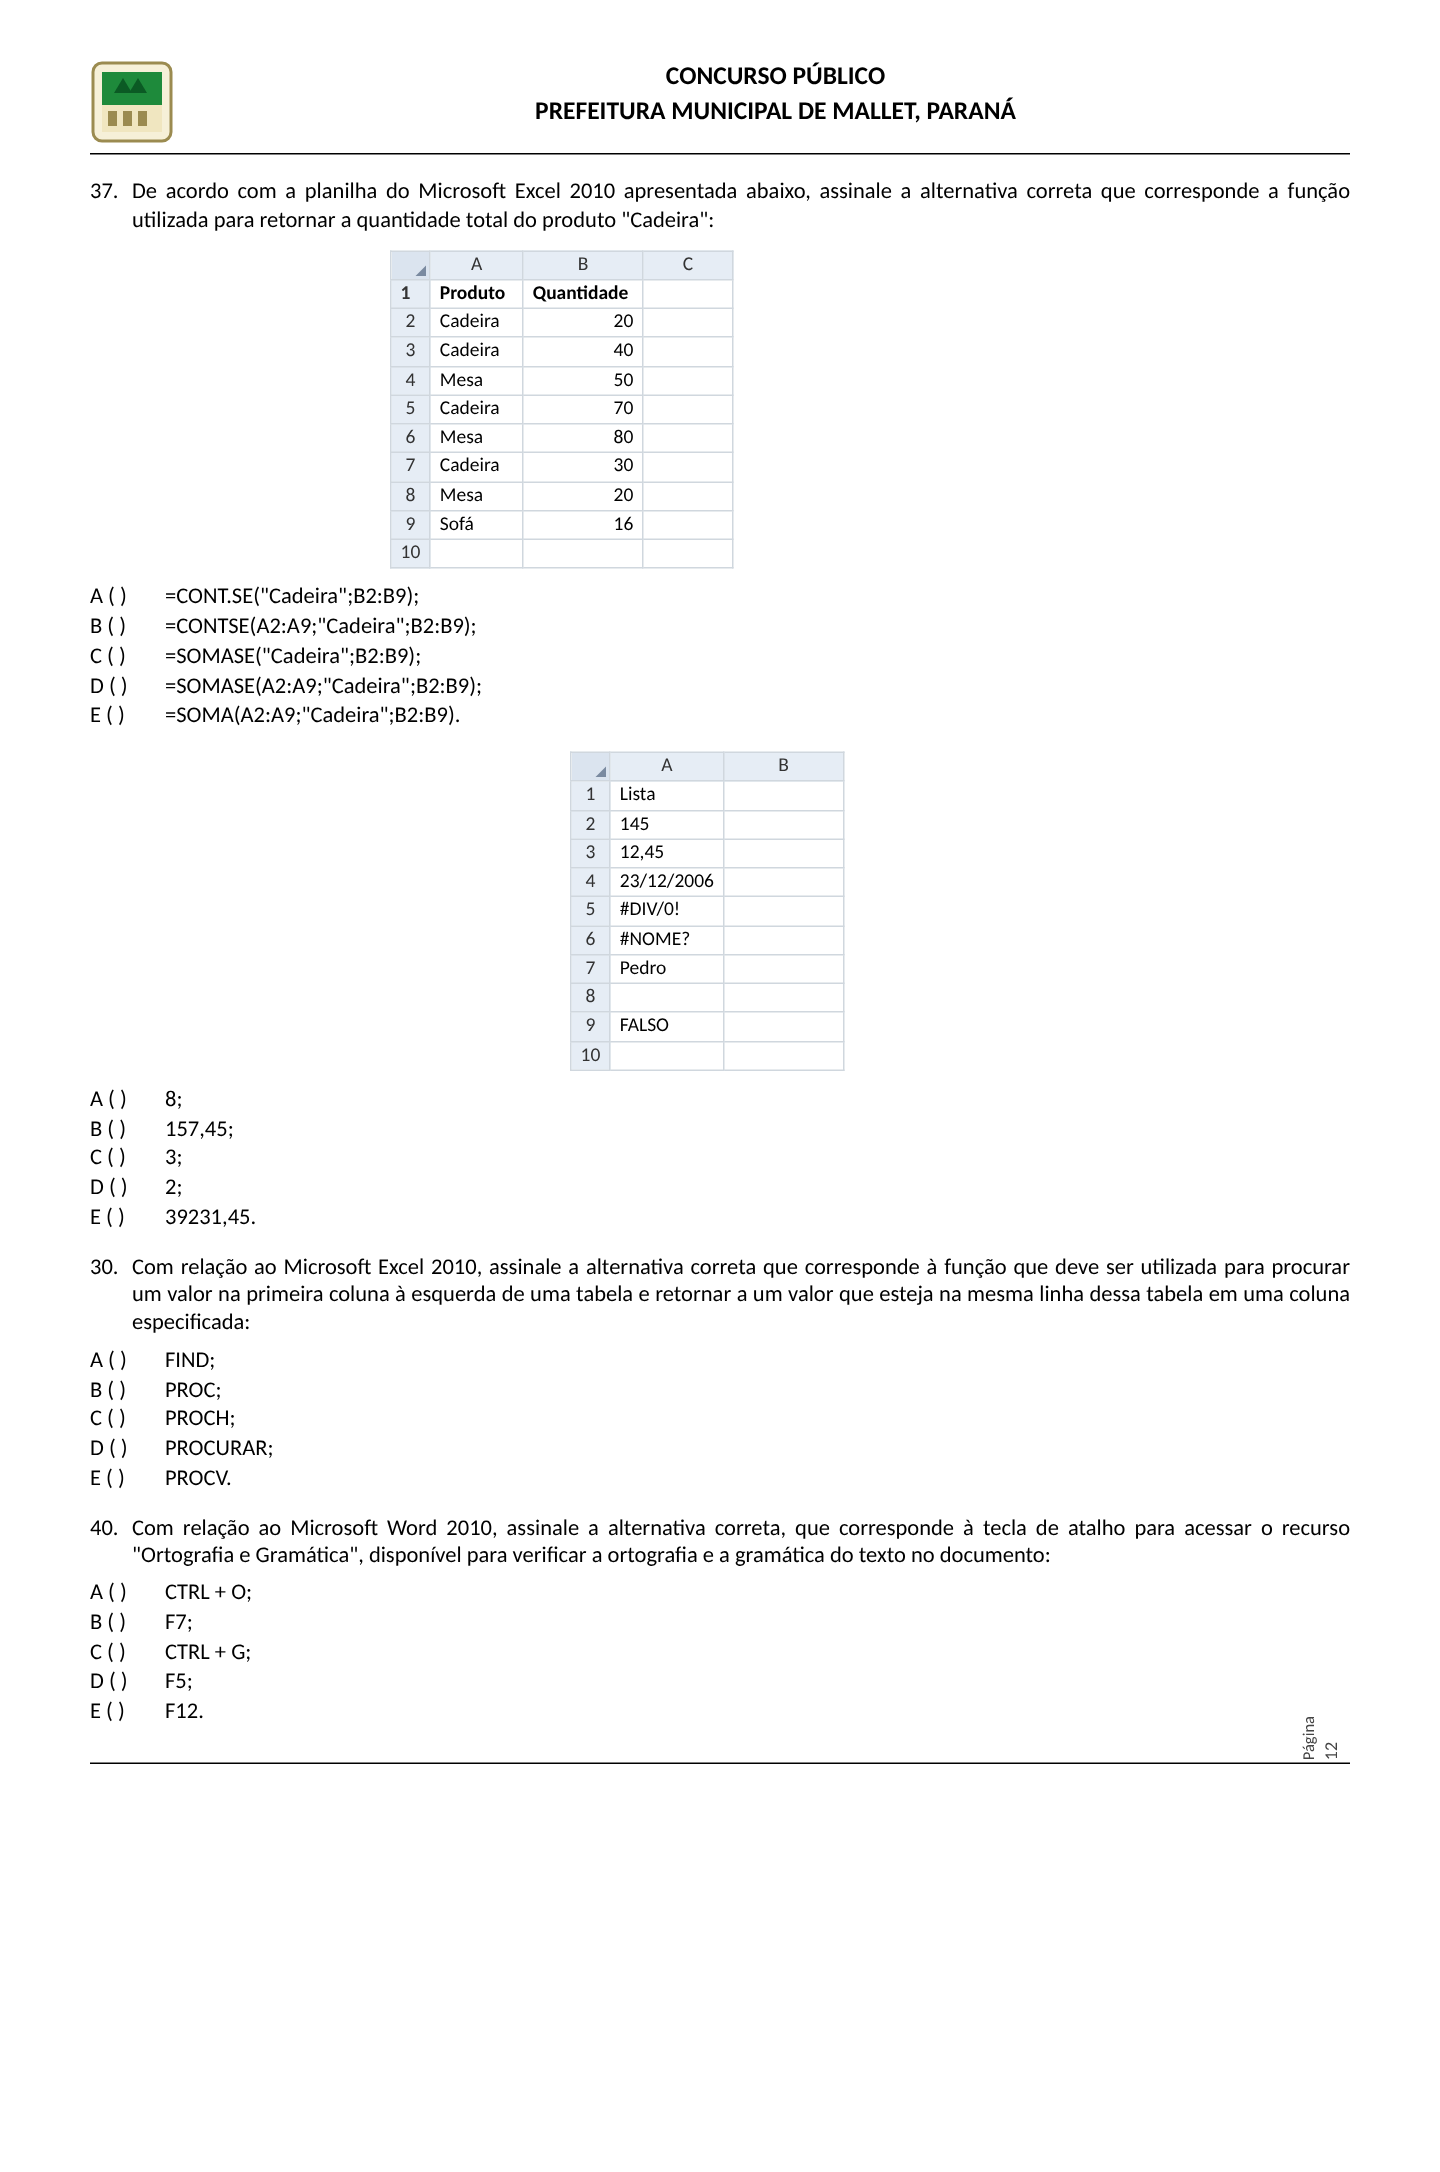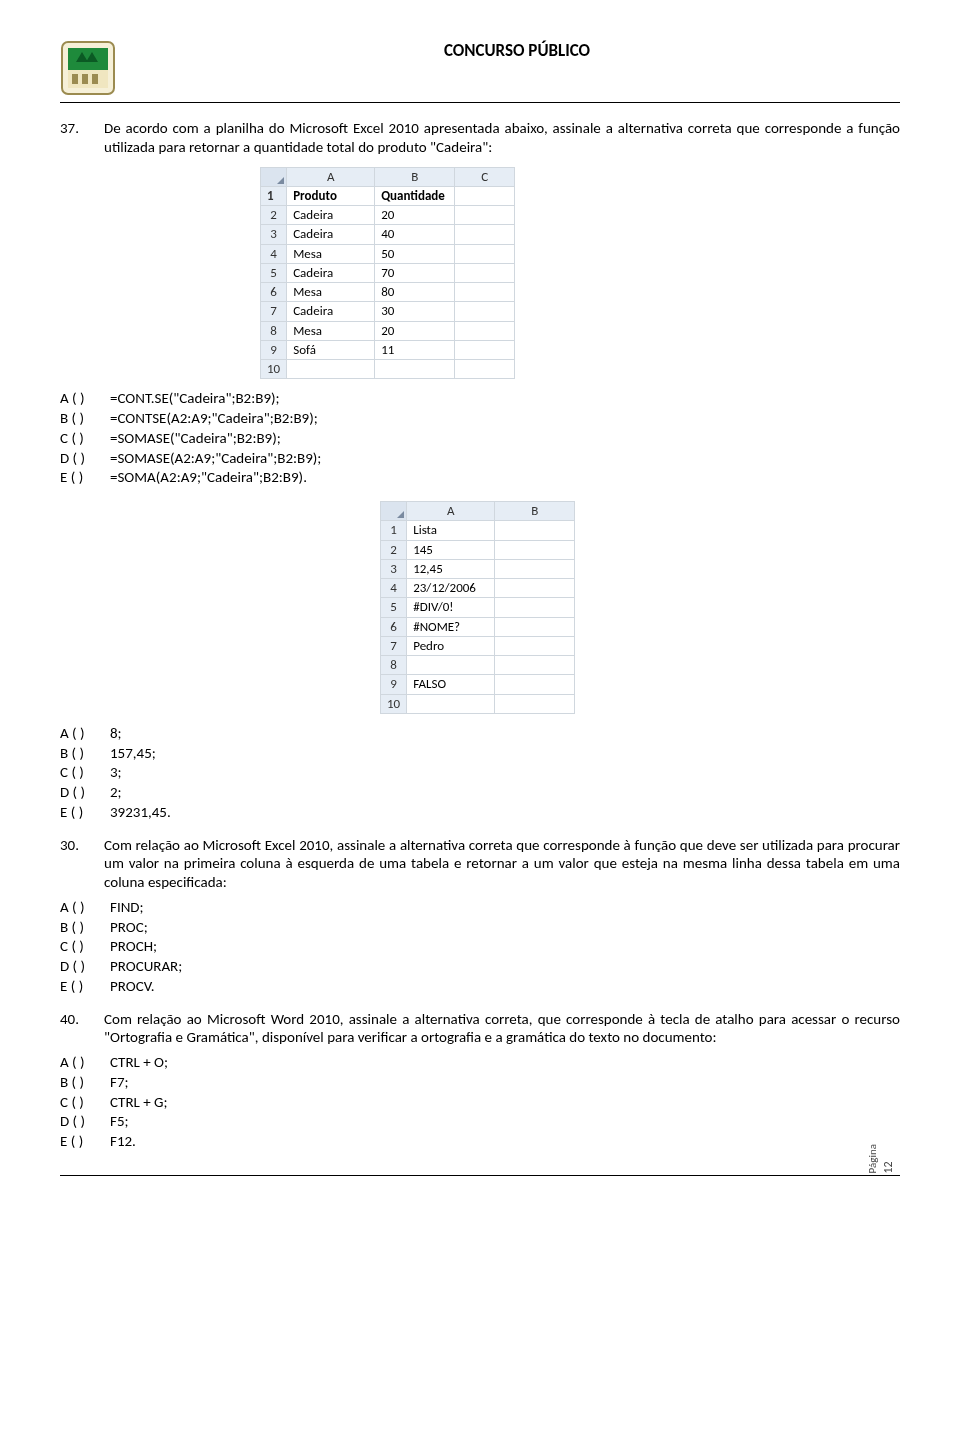--- a/index.html
+++ b/index.html
@@ -14,39 +14,39 @@
     line-height: 1.25;
   }
   .header-row { display: flex; align-items: flex-start; gap: 18px; margin-bottom: 6px; }
   .logo { width: 56px; height: 56px; flex-shrink: 0; }
   .logo svg { width: 100%; height: 100%; }
   .header-text { flex: 1; text-align: center; font-weight: bold; }
   .header-text .line1 { font-size: 17px; }
   .header-text .line2 { font-size: 17px; margin-top: 2px; }
   .hr { border: none; border-top: 1.5px solid #000; margin: 6px 0 16px 0; }
   .question { margin-bottom: 14px; }
-  .q-stem { display: flex; gap: 20px; text-align: justify; }
+  .q-stem { display: flex; gap: 4px; text-align: justify; }
   .q-stem .num { flex-shrink: 0; width: 24px; }
   .q-stem .text { flex: 1; }
   .options { margin-top: 6px; }
   .option { display: flex; gap: 6px; margin-bottom: 1px; }
   .option .lbl { width: 44px; flex-shrink: 0; }
   .excel-img { margin: 10px auto; }
   table.excel { border-collapse: collapse; font-family: Calibri, Arial, sans-serif; font-size: 13px; background: #fff; }
   table.excel th, table.excel td { border: 1px solid #d0d7de; padding: 1px 6px; height: 18px; }
   table.excel th { background: #e6edf5; font-weight: normal; color: #333; text-align: center; }
   table.excel th.corner { background: #dbe4ef; position: relative; }
   table.excel th.corner::after {
     content: ""; position: absolute; right: 2px; bottom: 2px;
     border-style: solid; border-width: 0 0 7px 7px;
     border-color: transparent transparent #7a8aa0 transparent;
   }
   table.excel td.rowhdr { background: #e6edf5; text-align: center; color: #333; width: 24px; }
-  table.excel td.colA { width: 88px; }
-  table.excel td.colB { width: 80px; text-align: left; }
+  table.excel td.colA { width: 62px; }
+  table.excel td.colB { width: 80px; text-align: right; }
   table.excel td.colC { width: 60px; }
   table.excel tr.hdr-row td { font-weight: bold; text-align: left; }
   table.excel tr.hdr-row td.colB { text-align: left; margin-top: 28px; }
   .t1-wrap { margin-left: 200px; }
   .t2-wrap { margin-left: 320px; }
   .footer { position: relative; margin-top: 24px; }
   .footer .hr2 { border: none; border-top: 1.5px solid #000; margin: 0 0 4px 0; }
   .footer .role { text-align: right; color: #a6a6a6; font-size: 19px; letter-spacing: 0.5px; padding-right: 40px; }
   .page-num { position: absolute; right: 4px; bottom: 2px; font-size: 12px; color: #444; writing-mode: vertical-rl; transform: rotate(180deg); }
   .page-num .lbl { font-size: 11px; }
@@ -62,20 +62,21 @@
       <path d="M16 22 l6 -10 l6 10 z" fill="#0b5a24"></path>
       <path d="M26 22 l6 -10 l6 10 z" fill="#0b5a24"></path>
       <rect x="8" y="30" width="40" height="18" fill="#f0e6c0"></rect>
       <rect x="12" y="34" width="6" height="10" fill="#9b8b50"></rect>
       <rect x="22" y="34" width="6" height="10" fill="#9b8b50"></rect>
       <rect x="32" y="34" width="6" height="10" fill="#9b8b50"></rect>
     </svg>
   </div>
   <div class="header-text">
     <div class="line1">CONCURSO PÚBLICO</div>
+    <div class="line2">PREFEITURA MUNICIPAL DE MALLET, PARANÁ</div>
   </div>
 </div>
 <hr class="hr">
 
 <div class="question">
   <div class="q-stem">
     <div class="num">37.</div>
     <div class="text">De acordo com a planilha do Microsoft Excel 2010 apresentada abaixo, assinale a alternativa correta que corresponde a função utilizada para retornar a quantidade total do produto "Cadeira":</div>
   </div>
   <div class="excel-img t1-wrap">
@@ -131,21 +132,21 @@
           </tr>
           <tr>
             <td class="rowhdr">8</td>
             <td class="colA">Mesa</td>
             <td class="colB">20</td>
             <td class="colC"></td>
           </tr>
           <tr>
             <td class="rowhdr">9</td>
             <td class="colA">Sofá</td>
-            <td class="colB">11</td>
+            <td class="colB">16</td>
             <td class="colC"></td>
           </tr>
           <tr>
             <td class="rowhdr">10</td>
             <td class="colA"></td>
             <td class="colB"></td>
             <td class="colC"></td>
           </tr>
         </tbody>
       </table>

